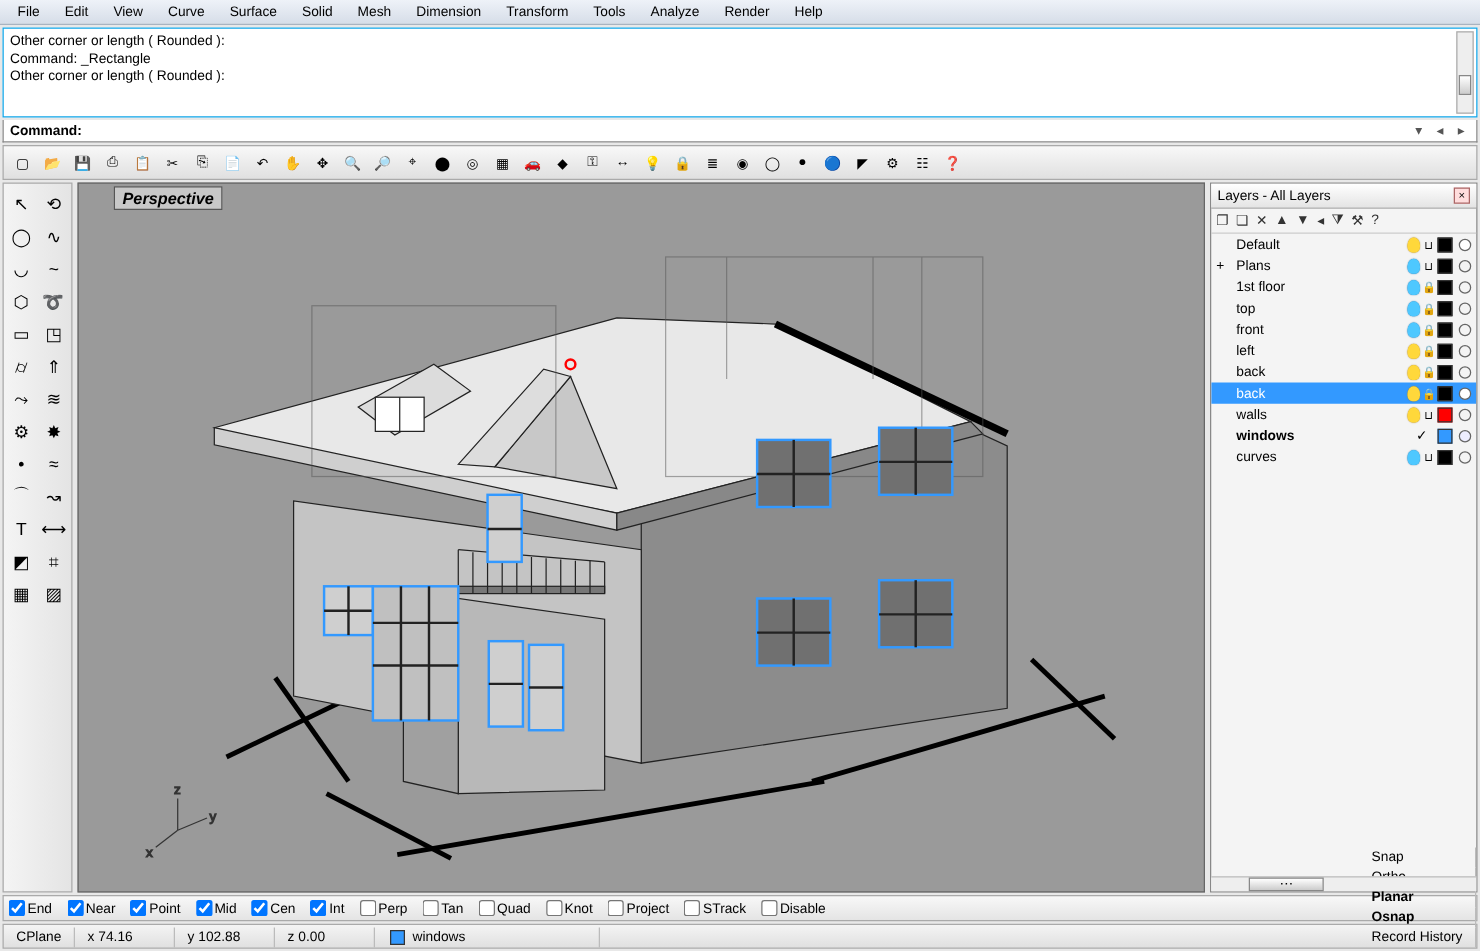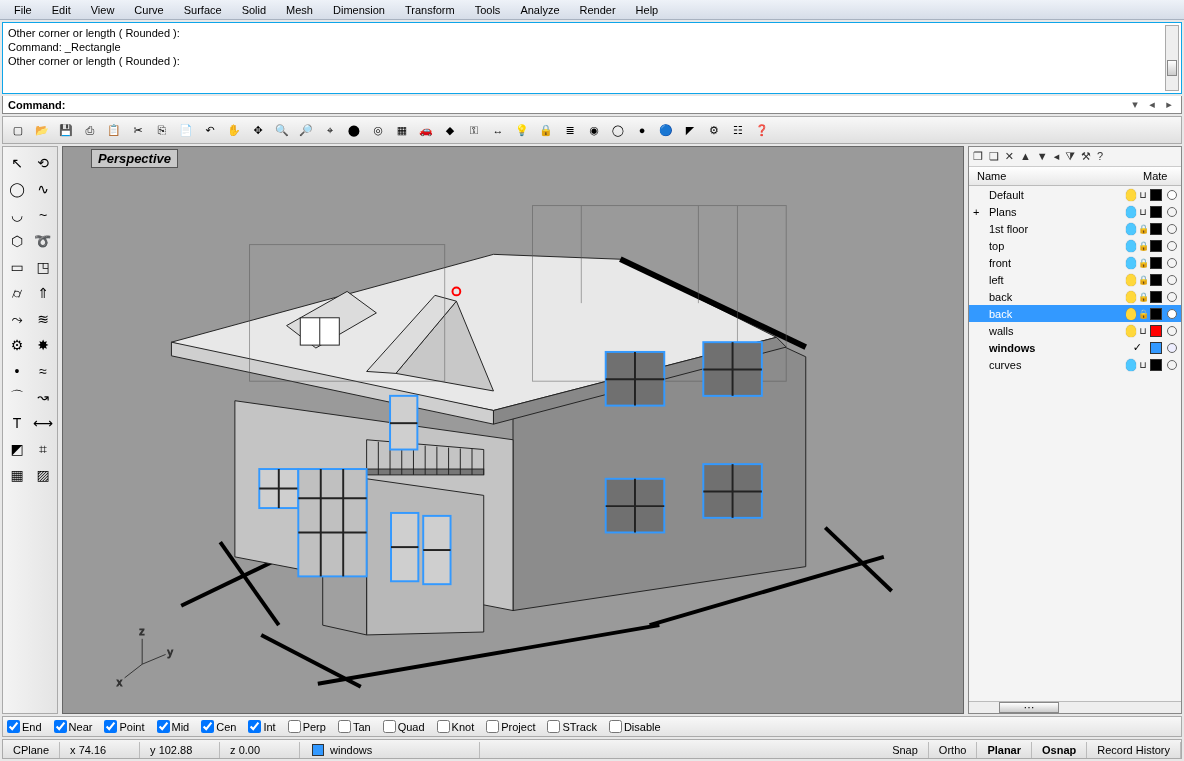--- a/index.html
+++ b/index.html
@@ -236,35 +236,35 @@
           <text x="-3" y="-30">z</text>
         <line x1="0" y1="0" x2="24" y2="-10"></line>
           <text x="26" y="-8">y</text>
         <line x1="0" y1="0" x2="-18" y2="14"></line>
           <text x="-26" y="22">x</text>
       </g>
     </svg>
   </div>
 
   <div class="layers">
+    <div class="layers-hdr">
+      <span>Layers - All Layers</span>
+      <span style="border:1px solid #a66;background:#fdd;width:13px;height:13px;text-align:center;line-height:11px;font-size:9px;">×</span>
+    </div>
     <div class="layers-tb">
       <span>❐</span>
       <span>❏</span>
       <span>✕</span>
       <span>▲</span>
       <span>▼</span>
       <span>◂</span>
       <span>⧩</span>
       <span>⚒</span>
       <span>?</span>
     </div>
-    <div class="layers-cols">
-      <span style="flex:1;padding-left:4px;">Name</span>
-      <span style="width:34px;">Mate</span>
-    </div>
     <div id="layerrows" style="flex:1;overflow:hidden;">
         <div class="lrow">
           <span class="ind" style="padding-left: 0px;"></span>
           <span class="nm">Default</span>
           <span class="bulb by"></span>
           <span class="lock" style="font-size: 9px;">⊔</span>
           <span class="sw" style="background: rgb(0, 0, 0);"></span>
           <span class="mcirc" style="background: rgb(255, 255, 255);"></span>
         </div>
         <div class="lrow">
@@ -411,20 +411,20 @@
 <div class="status">
   <div class="cell">CPlane</div>
   <div class="cell" style="width:80px;">x 74.16</div>
   <div class="cell" style="width:80px;">y 102.88</div>
   <div class="cell" style="width:80px;">z 0.00</div>
   <div class="cell" style="width:180px;display:flex;align-items:center;gap:4px;">
     <span class="sw" id="status-sw" style="background: rgb(51, 153, 255);"></span>
     <span>windows</span>
   </div>
   <div style="flex:1"></div>
-  <div id="statuspanes" style="display:flex;">
+  <div id="statuspanes" style="display:flex;flex-direction:column;">
       <div class="cell">Snap</div>
       <div class="cell">Ortho</div>
       <div class="cell" style="font-weight: bold;">Planar</div>
       <div class="cell" style="font-weight: bold;">Osnap</div>
       <div class="cell">Record History</div>
     </div>
 </div>
 
 </body></html>

